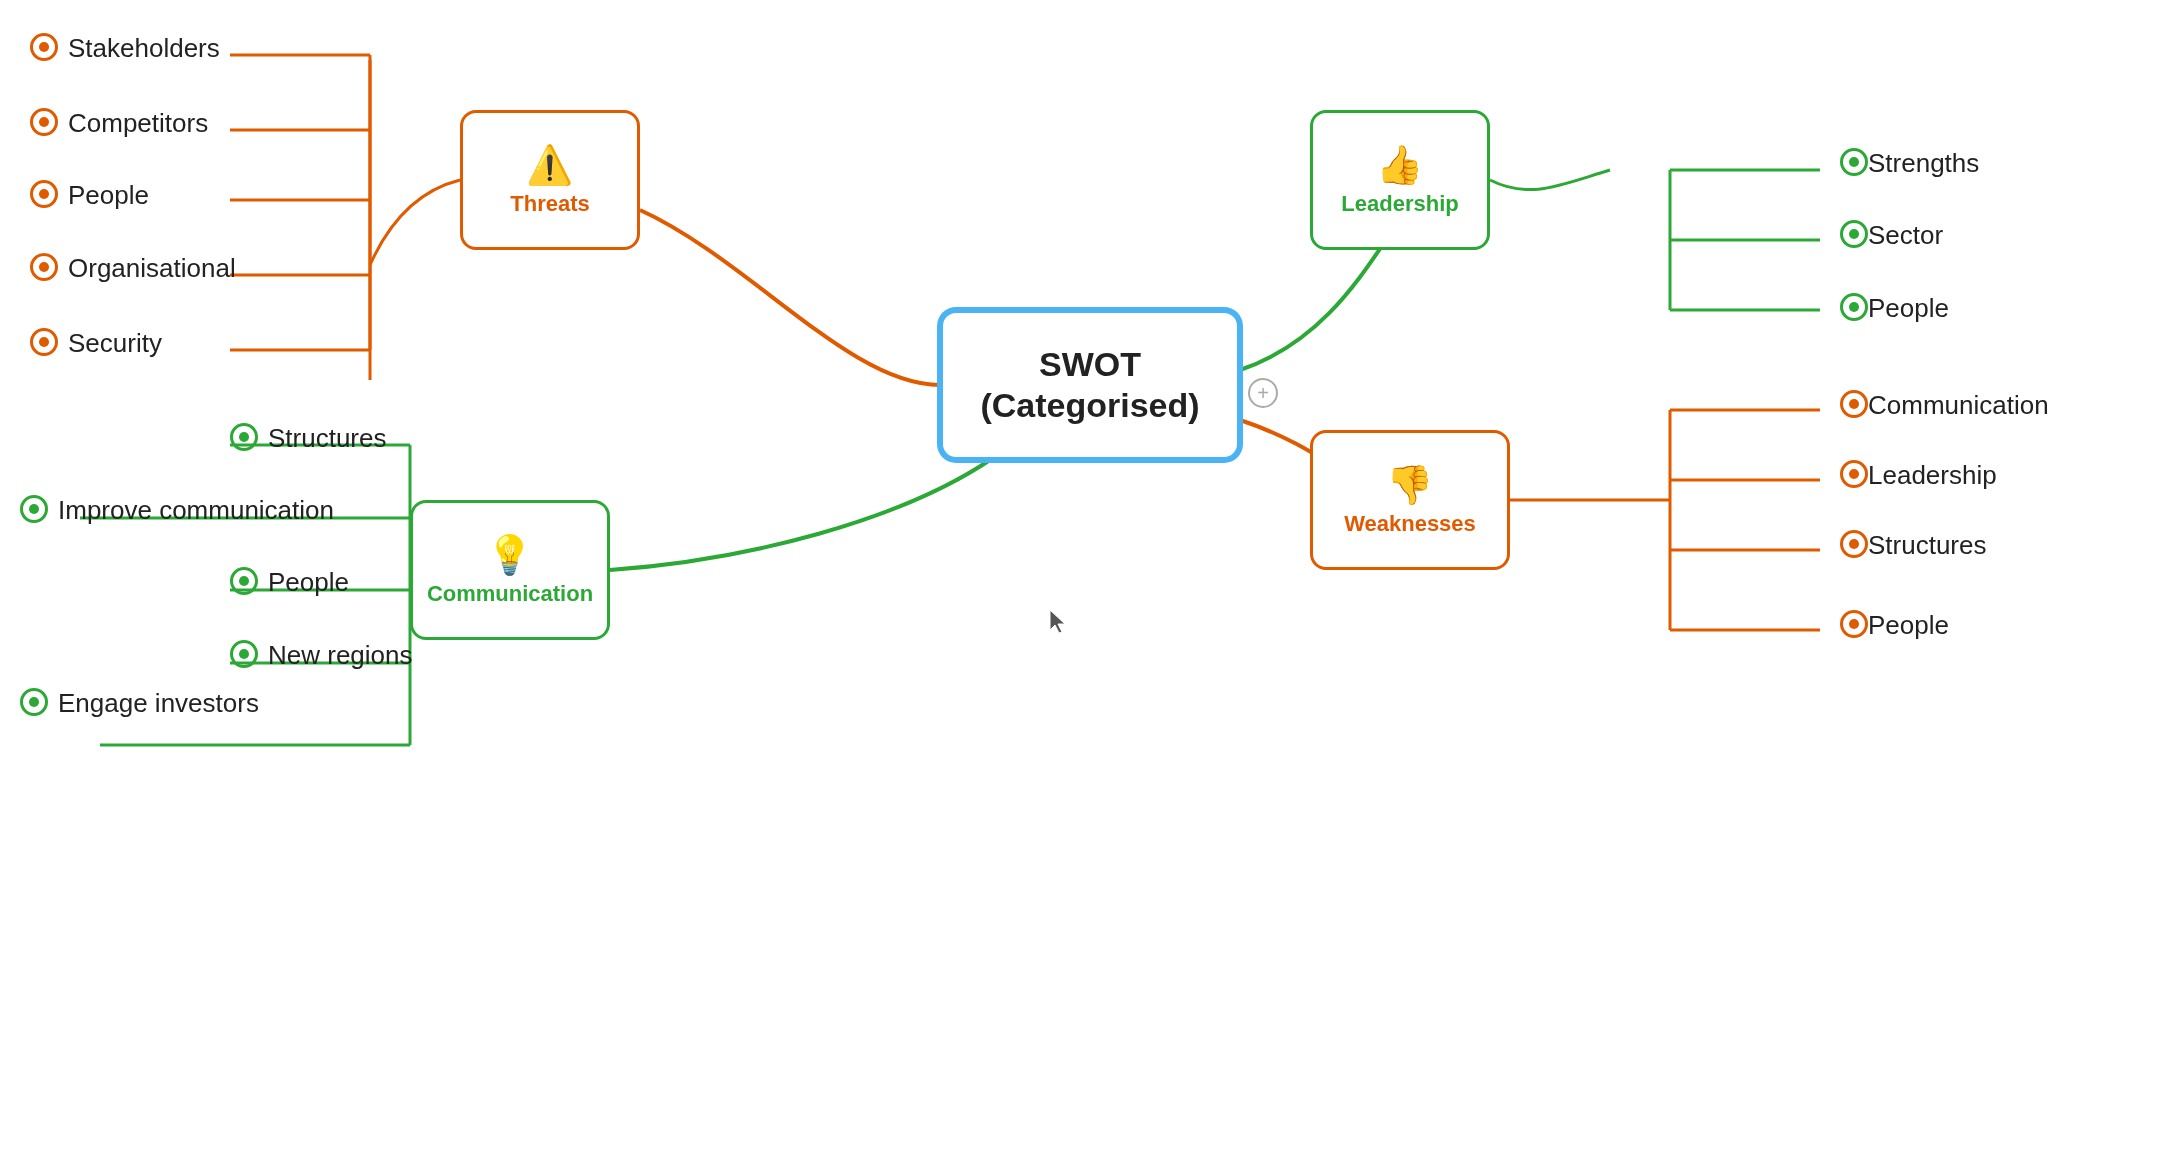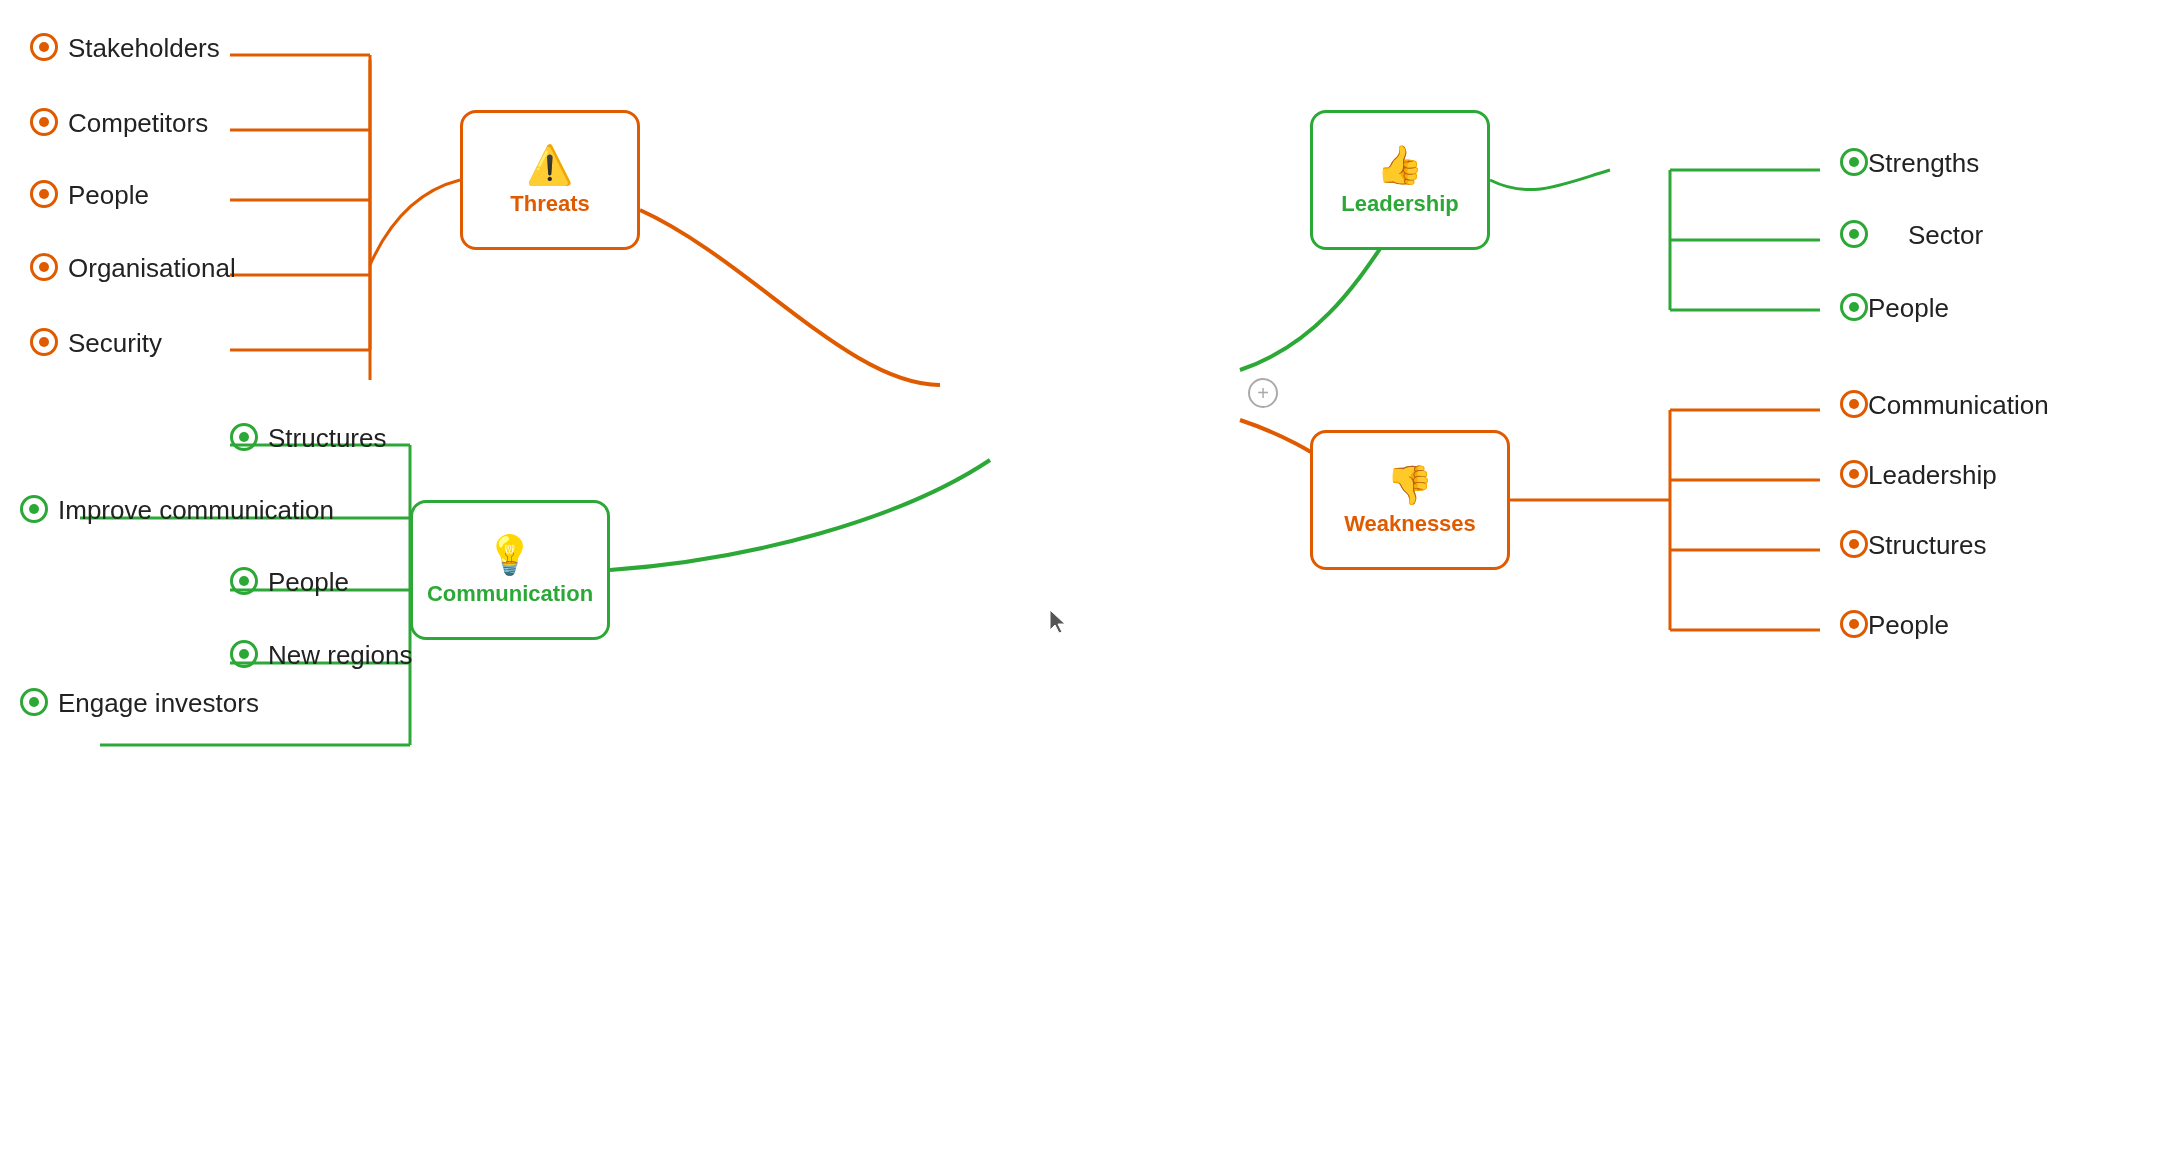--- a/index.html
+++ b/index.html
@@ -208,20 +208,23 @@
 
     <line x1="1670" y1="410" x2="1670" y2="630" stroke="#e05a00" stroke-width="3"></line>
     <line x1="1670" y1="410" x2="1820" y2="410" stroke="#e05a00" stroke-width="3"></line>
     <line x1="1670" y1="480" x2="1820" y2="480" stroke="#e05a00" stroke-width="3"></line>
     <line x1="1670" y1="550" x2="1820" y2="550" stroke="#e05a00" stroke-width="3"></line>
     <line x1="1670" y1="630" x2="1820" y2="630" stroke="#e05a00" stroke-width="3"></line>
 
     <path d="M 1510 500 C 1550 500 1600 500 1670 500" stroke="#e05a00" stroke-width="3" fill="none"></path>
   </svg>
 
+  <div class="node node-center">
+    <span style="font-size:34px;font-weight:bold;color:#222;line-height:1.2;">SWOT<br>(Categorised)</span>
+  </div>
 
   <div class="node node-threats">
     <span class="node-icon" style="color:#e05a00;font-size:38px;">⚠️</span>
     <span class="node-label">Threats</span>
   </div>
 
   <div class="node node-strengths">
     <span class="node-icon" style="color:#2ca836;font-size:38px;">👍</span>
     <span class="node-label">Leadership</span>
   </div>
@@ -259,21 +262,21 @@
   <div class="leaf-item" style="left:30px;top:328px;">
     <div class="leaf-dot orange"></div>
     <span>Security</span>
   </div>
 
   <div class="leaf-item right-leaf" style="left:1830px;top:148px;">
     <span>Strengths</span>
     <div class="leaf-dot green"></div>
   </div>
 
-  <div class="leaf-item right-leaf" style="left:1830px;top:220px;gap:40px;">
+  <div class="leaf-item right-leaf" style="left:1830px;top:220px;">
     <span>Sector</span>
     <div class="leaf-dot green"></div>
   </div>
 
   <div class="leaf-item right-leaf" style="left:1830px;top:293px;">
     <span>People</span>
     <div class="leaf-dot green"></div>
   </div>
 
   <div class="leaf-item" style="left:230px;top:423px;">

